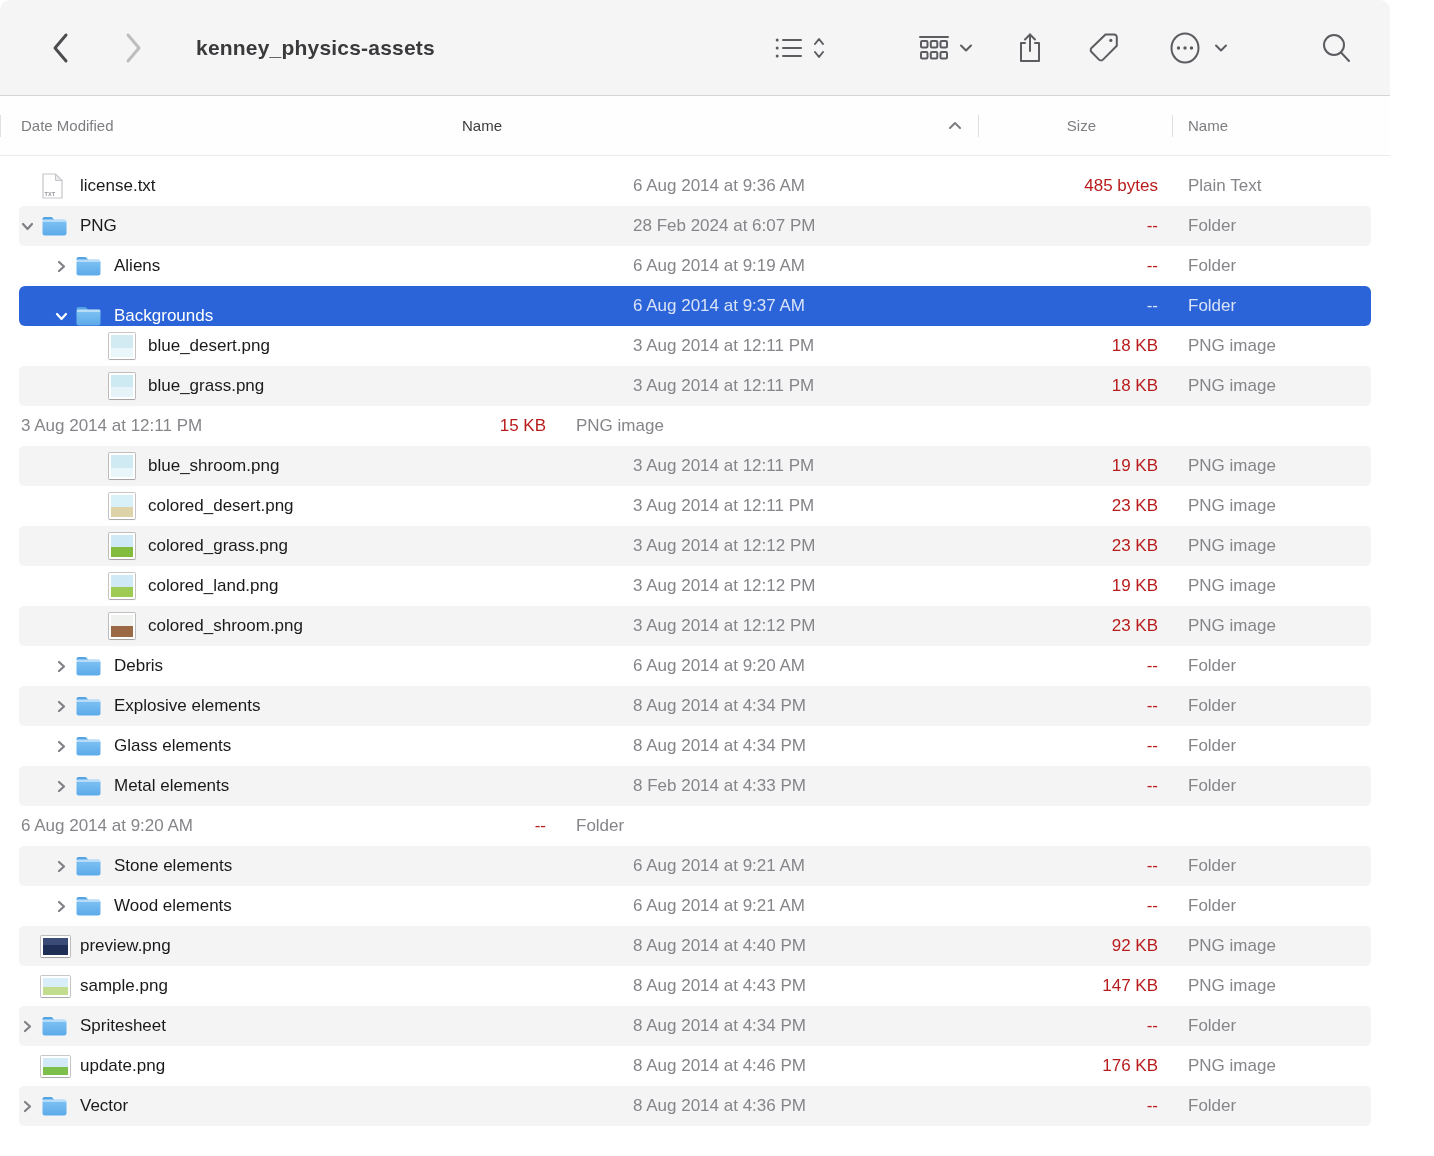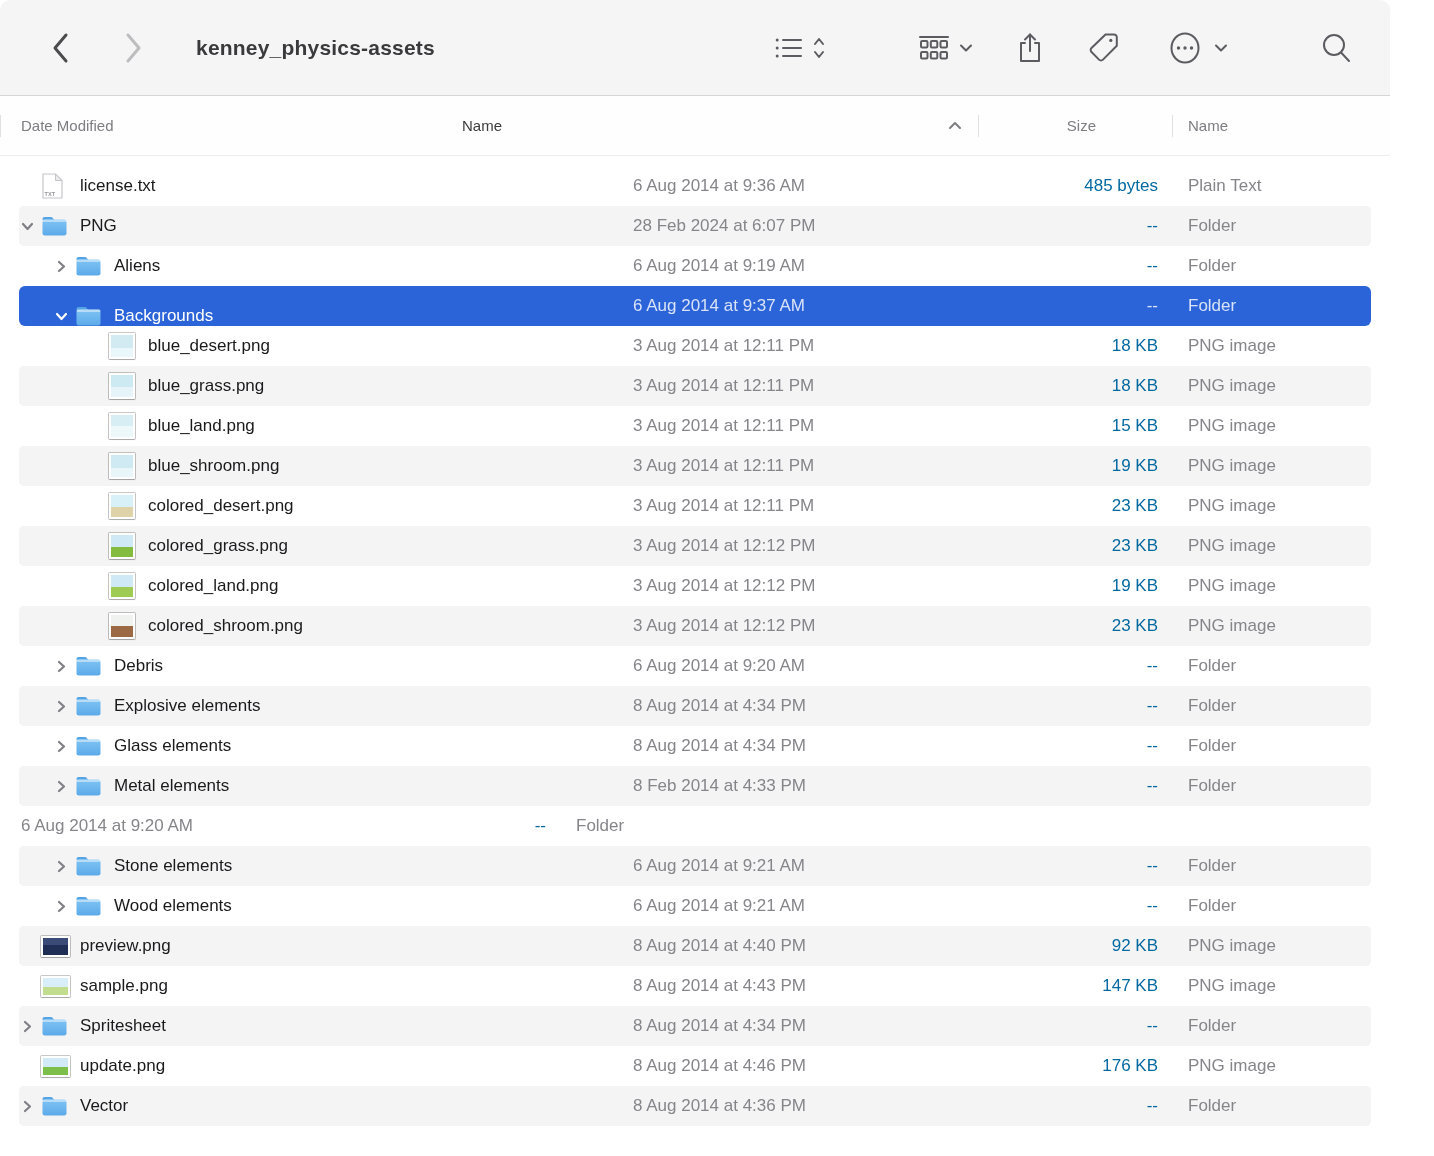--- a/index.html
+++ b/index.html
@@ -61,21 +61,21 @@
   }
   .frow::before {
     content: ""; position: absolute; top: 0; bottom: 0; left: 19px; right: 19px;
     border-radius: 5px; background: transparent; z-index: 0;
   }
   .frow.striped::before { background: #f4f4f5; }
   .frow.selected::before { background: var(--sel, #2b63d8); border-radius: 6px; }
   .fcell { position: relative; z-index: 1; display: flex; align-items: center; height: 100%; }
   .c-name { width: 612px; padding-left: 13px; overflow: hidden; }
   .c-date { width: 366px; padding-left: 21px; color: #85858a; white-space: nowrap; }
-  .c-size { width: 194px; justify-content: flex-end; padding-right: 14px; color: #0369a1; }
+  .c-size { width: 194px; justify-content: flex-end; padding-right: 14px; color: #b91c1c; }
   .c-kind { flex: 1; padding-left: 16px; color: #85858a; }
   .frow.selected .c-name { color: #ffffff; margin-top: 20px; }
   .frow.selected .c-date, .frow.selected .c-size, .frow.selected .c-kind { color: rgba(255,255,255,0.82); }
   .indent { flex: 0 0 auto; }
   .chev-slot { flex: 0 0 28px; display: flex; align-items: center; justify-content: center; }
   .chev-slot svg { stroke: #7f7f85; fill: none; stroke-width: 2.2; stroke-linecap: round; stroke-linejoin: round; }
   .frow.selected .chev-slot svg { stroke: #ffffff; }
   .icon-slot { flex: 0 0 34px; display: flex; align-items: center; }
   .name-text { margin-left: 5px; color: #1a1a1c; white-space: nowrap; }
   .frow.selected .name-text { color: #ffffff; }
@@ -311,28 +311,20 @@
           <span class="icon-slot">
             <div class="thumb sq" style="background:linear-gradient(to bottom, #cde9f2 0%, #cde9f2 55%, #e6f4f9 55%, #e6f4f9 100%)"></div>
           </span>
           <span class="name-text">blue_grass.png</span>
         </div>
         <div class="fcell c-date">3 Aug 2014 at 12:11 PM</div>
         <div class="fcell c-size">18 KB</div>
         <div class="fcell c-kind">PNG image</div>
       </div>
       <div class="frow">
-        <div class="fcell c-name">
-          <span class="indent" style="width:68px"></span>
-          <span class="chev-slot"></span>
-          <span class="icon-slot">
-            <div class="thumb sq" style="background:linear-gradient(to bottom, #d8eef5 0%, #d8eef5 50%, #edf8fb 50%, #edf8fb 100%)"></div>
-          </span>
-          <span class="name-text">blue_land.png</span>
-        </div>
         <div class="fcell c-date">3 Aug 2014 at 12:11 PM</div>
         <div class="fcell c-size">15 KB</div>
         <div class="fcell c-kind">PNG image</div>
       </div>
       <div class="frow striped">
         <div class="fcell c-name">
           <span class="indent" style="width:68px"></span>
           <span class="chev-slot"></span>
           <span class="icon-slot">
             <div class="thumb sq" style="background:linear-gradient(to bottom, #cfeaf3 0%, #cfeaf3 58%, #e8f5f9 58%, #e8f5f9 100%)"></div>

